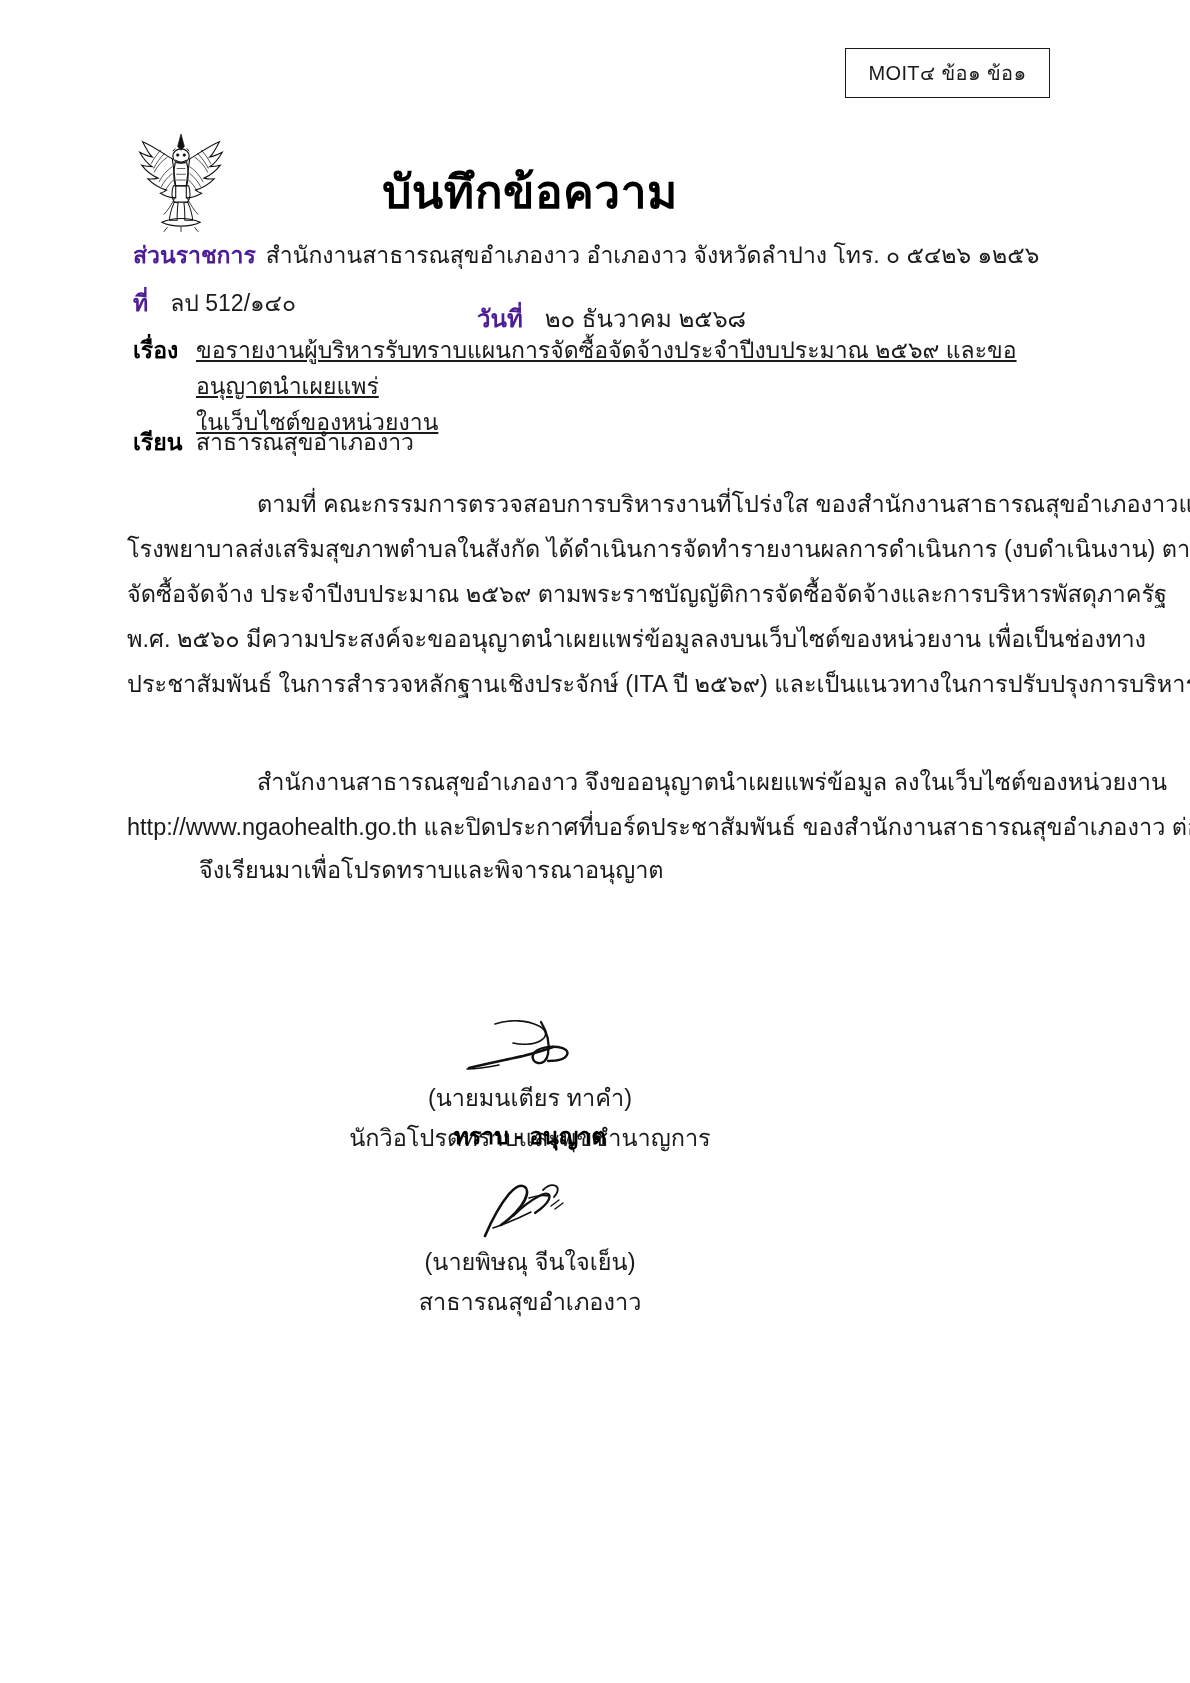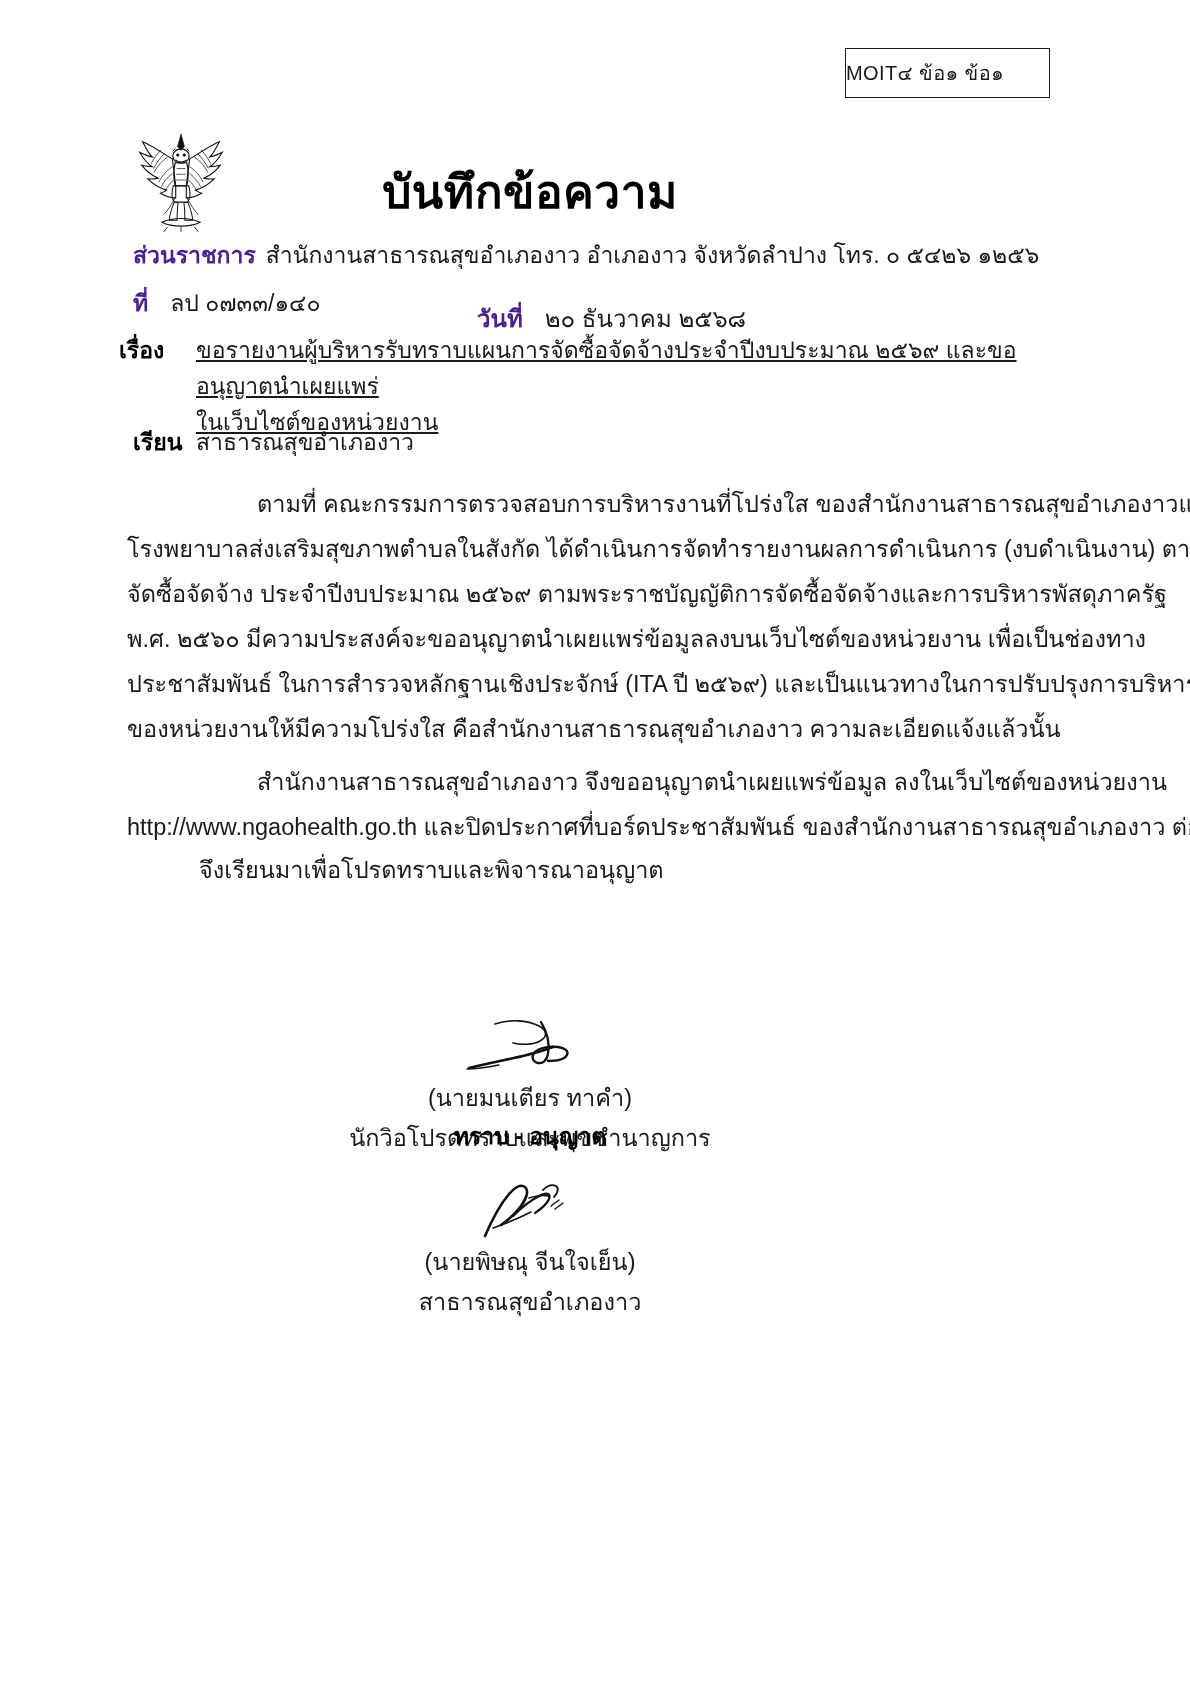--- a/index.html
+++ b/index.html
@@ -24,20 +24,21 @@
   
   .ref-box {
     position: absolute;
     top: 48px;
     left: 845px;
     width: 205px;
     height: 50px;
     border: 1.6px solid #1a1a1a;
     display: flex;
     align-items: center;
+    justify-content: center;
     box-sizing: border-box;
   }
   .ref-box-text {
     font-size: 20px;
     letter-spacing: 0.4px;
     white-space: nowrap;
     color: #1a1a1a;
   }
 
   
@@ -89,21 +90,21 @@
     position: absolute;
     left: 477px;
     top: 302px;
     font-size: 24px;
     line-height: 34px;
     white-space: nowrap;
   }
 
   .subj-label {
     position: absolute;
-    left: 119px;
+    left: 133px;
     top: 332px;
     font-size: 23px;
     font-weight: 700;
     line-height: 36px;
   }
   .subj-body {
     position: absolute;
     left: 196px;
     top: 332px;
     width: 875px;
@@ -244,21 +245,21 @@
     </svg>
   </div>
 
   <div class="doc-title">บันทึกข้อความ</div>
 
   <div class="field-row row-dept">
     <span class="lbl">ส่วนราชการ</span><span class="inline-gap-sm"></span><span class="val">สำนักงานสาธารณสุขอำเภองาว อำเภองาว จังหวัดลำปาง  โทร. ๐ ๕๔๒๖ ๑๒๕๖</span>
   </div>
 
   <div class="field-row row-no">
-    <span class="lbl">ที่</span><span class="inline-gap-md"></span><span class="val">ลป ๐๗๓๓/๑๔๐</span>
+    <span class="lbl">ที่</span><span class="inline-gap-md"></span><span class="val">ลป 512/๑๔๐</span>
   </div>
 
   <div class="date-group">
     <span class="lbl">วันที่</span><span class="inline-gap-md"></span><span class="val">๒๐  ธันวาคม  ๒๕๖๘</span>
   </div>
 
   <div class="subj-label">เรื่อง</div>
   <div class="subj-body">
     <span class="l2">ขอรายงานผู้บริหารรับทราบแผนการจัดซื้อจัดจ้างประจำปีงบประมาณ ๒๕๖๙ และขออนุญาตนำเผยแพร่</span>
     <span class="l2">ในเว็บไซต์ของหน่วยงาน</span>
@@ -266,21 +267,20 @@
 
   <div class="to-label">เรียน</div>
   <div class="to-value">สาธารณสุขอำเภองาว</div>
 
   <div class="body-block para-1">
     <span class="line"><span class="indent"></span><span>ตามที่ คณะกรรมการตรวจสอบการบริหารงานที่โปร่งใส ของสำนักงานสาธารณสุขอำเภองาวและ</span></span>
     <span class="line">โรงพยาบาลส่งเสริมสุขภาพตำบลในสังกัด ได้ดำเนินการจัดทำรายงานผลการดำเนินการ (งบดำเนินงาน) ตามแผน</span>
     <span class="line">จัดซื้อจัดจ้าง ประจำปีงบประมาณ ๒๕๖๙ ตามพระราชบัญญัติการจัดซื้อจัดจ้างและการบริหารพัสดุภาครัฐ</span>
     <span class="line">พ.ศ. ๒๕๖๐ มีความประสงค์จะขออนุญาตนำเผยแพร่ข้อมูลลงบนเว็บไซต์ของหน่วยงาน เพื่อเป็นช่องทาง</span>
     <span class="line">ประชาสัมพันธ์ ในการสำรวจหลักฐานเชิงประจักษ์ (ITA ปี ๒๕๖๙) และเป็นแนวทางในการปรับปรุงการบริหารงาน</span>
-    <span class="line">ของหน่วยงานให้มีความโปร่งใส คือสำนักงานสาธารณสุขอำเภองาว ความละเอียดแจ้งแล้วนั้น</span>
   </div>
 
   <div class="body-block para-2">
     <span class="line"><span class="indent"></span><span>สำนักงานสาธารณสุขอำเภองาว จึงขออนุญาตนำเผยแพร่ข้อมูล ลงในเว็บไซต์ของหน่วยงาน</span></span>
     <span class="line">http://www.ngaohealth.go.th และปิดประกาศที่บอร์ดประชาสัมพันธ์ ของสำนักงานสาธารณสุขอำเภองาว ต่อไป</span>
   </div>
 
   <div class="body-block para-3">
     <span class="line"><span class="indent-sm"></span><span>จึงเรียนมาเพื่อโปรดทราบและพิจารณาอนุญาต</span></span>
   </div>

